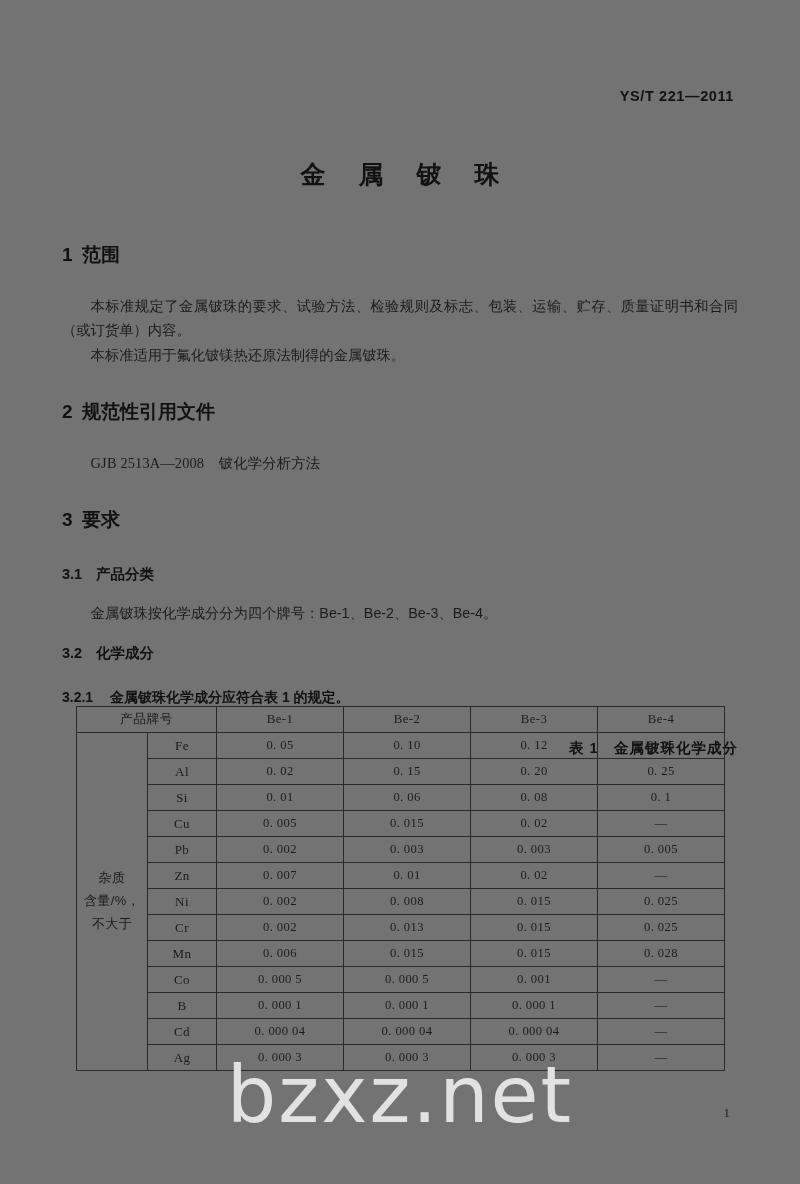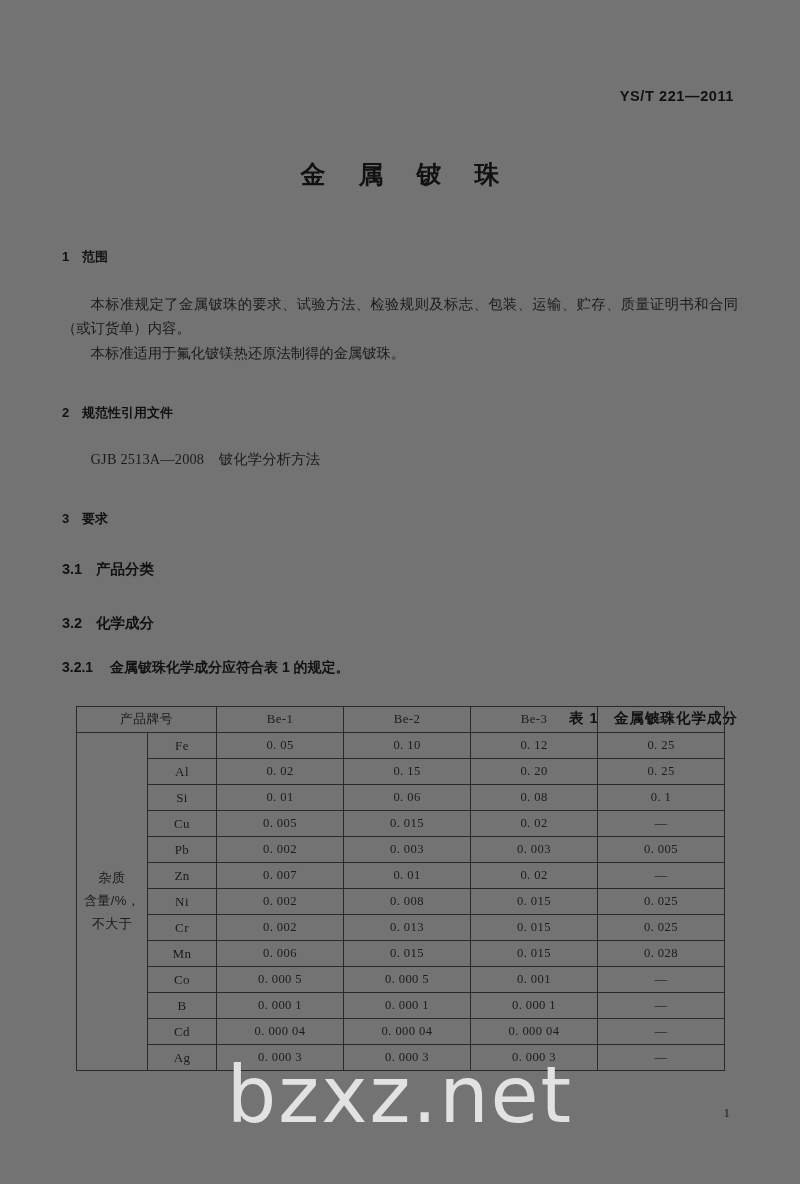--- a/index.html
+++ b/index.html
@@ -55,22 +55,22 @@
 
   .h1,
   .h2,
   .h3 {
     font-family: "Liberation Sans", sans-serif;
     font-weight: bold;
     color: #111;
     line-height: 1.45;
   }
   .h1 {
-    font-size: 13px;
-    margin: 16px 0 8px 0;
+    font-size: 19px;
+    margin: 9px 0 8px 0;
   }
   .h2 {
     font-size: 14.5px;
     margin: 0 0 6px 0;
   }
   .h3 {
     font-size: 14px;
     margin: 0 0 6px 0;
   }
   .num {
@@ -224,20 +224,21 @@
     <div class="h1">
       <span class="num">3</span><span>要求</span>
     </div>
 
     <div class="gap-l"></div>
 
     <div class="h2">
       <span class="num wide">3.1</span><span>产品分类</span>
     </div>
     <div class="gap-s"></div>
+    <p class="p indent">金属铍珠按化学成分分为四个牌号：Be-1、Be-2、Be-3、Be-4。</p>
 
     <div class="gap-m"></div>
 
     <div class="h2">
       <span class="num wide">3.2</span><span>化学成分</span>
     </div>
 
     <div class="gap-m"></div>
 
     <div class="h3">

